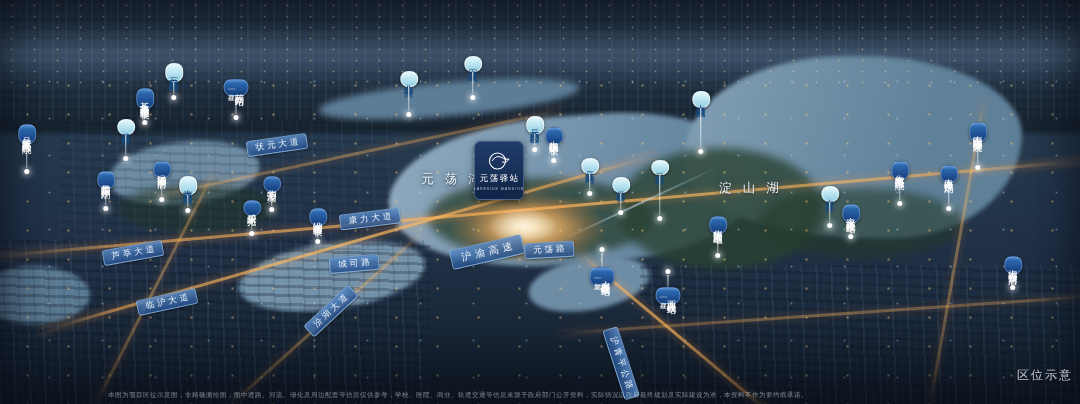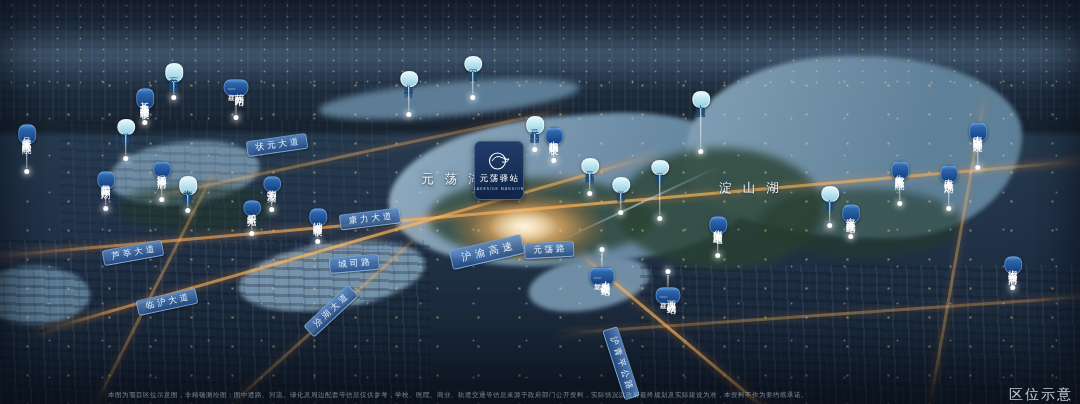--- a/index.html
+++ b/index.html
@@ -67,22 +67,22 @@
   .logo{position:absolute;left:474px;top:141px;width:48px;height:57px;z-index:7;
     background:linear-gradient(180deg,rgba(28,56,102,.96),rgba(13,34,70,.96));
     border-radius:6px;border:1px solid rgba(150,190,235,.35);box-shadow:0 2px 6px rgba(0,0,0,.55);
     display:flex;flex-direction:column;align-items:center;justify-content:center;gap:2px;}
   .logo .mark{width:24px;height:20px;}
   .logo .cn{color:#fff;font-size:8.5px;letter-spacing:1.5px;padding-left:1.5px;white-space:nowrap;}
   .logo .en{color:rgba(220,235,250,.8);font-size:3.5px;letter-spacing:1px;white-space:nowrap;}
 
   .footer{position:absolute;left:108px;bottom:4px;z-index:8;color:rgba(215,228,240,.52);
     font-size:6.5px;letter-spacing:.5px;white-space:nowrap;}
-  .corner{position:absolute;right:7px;bottom:0;z-index:8;color:rgba(240,246,252,.8);
-    font-size:14px;letter-spacing:2px;}
+  .corner{position:absolute;right:7px;bottom:20px;z-index:8;color:rgba(240,246,252,.8);
+    font-size:12px;letter-spacing:2px;}
 </style>
 </head>
 <body>
 
 <div id="stage">
 
   <div class="layer citytex"></div>
   <div class="layer haze"></div>
 
   <div class="water" style="left:388px;top:116px;width:362px;height:148px;background:linear-gradient(115deg,#92acc0,#6d8da6 60%,#5c7f99);border-radius:55% 45% 48% 52%/60% 50% 45% 55%;transform:rotate(-4deg);"></div>

